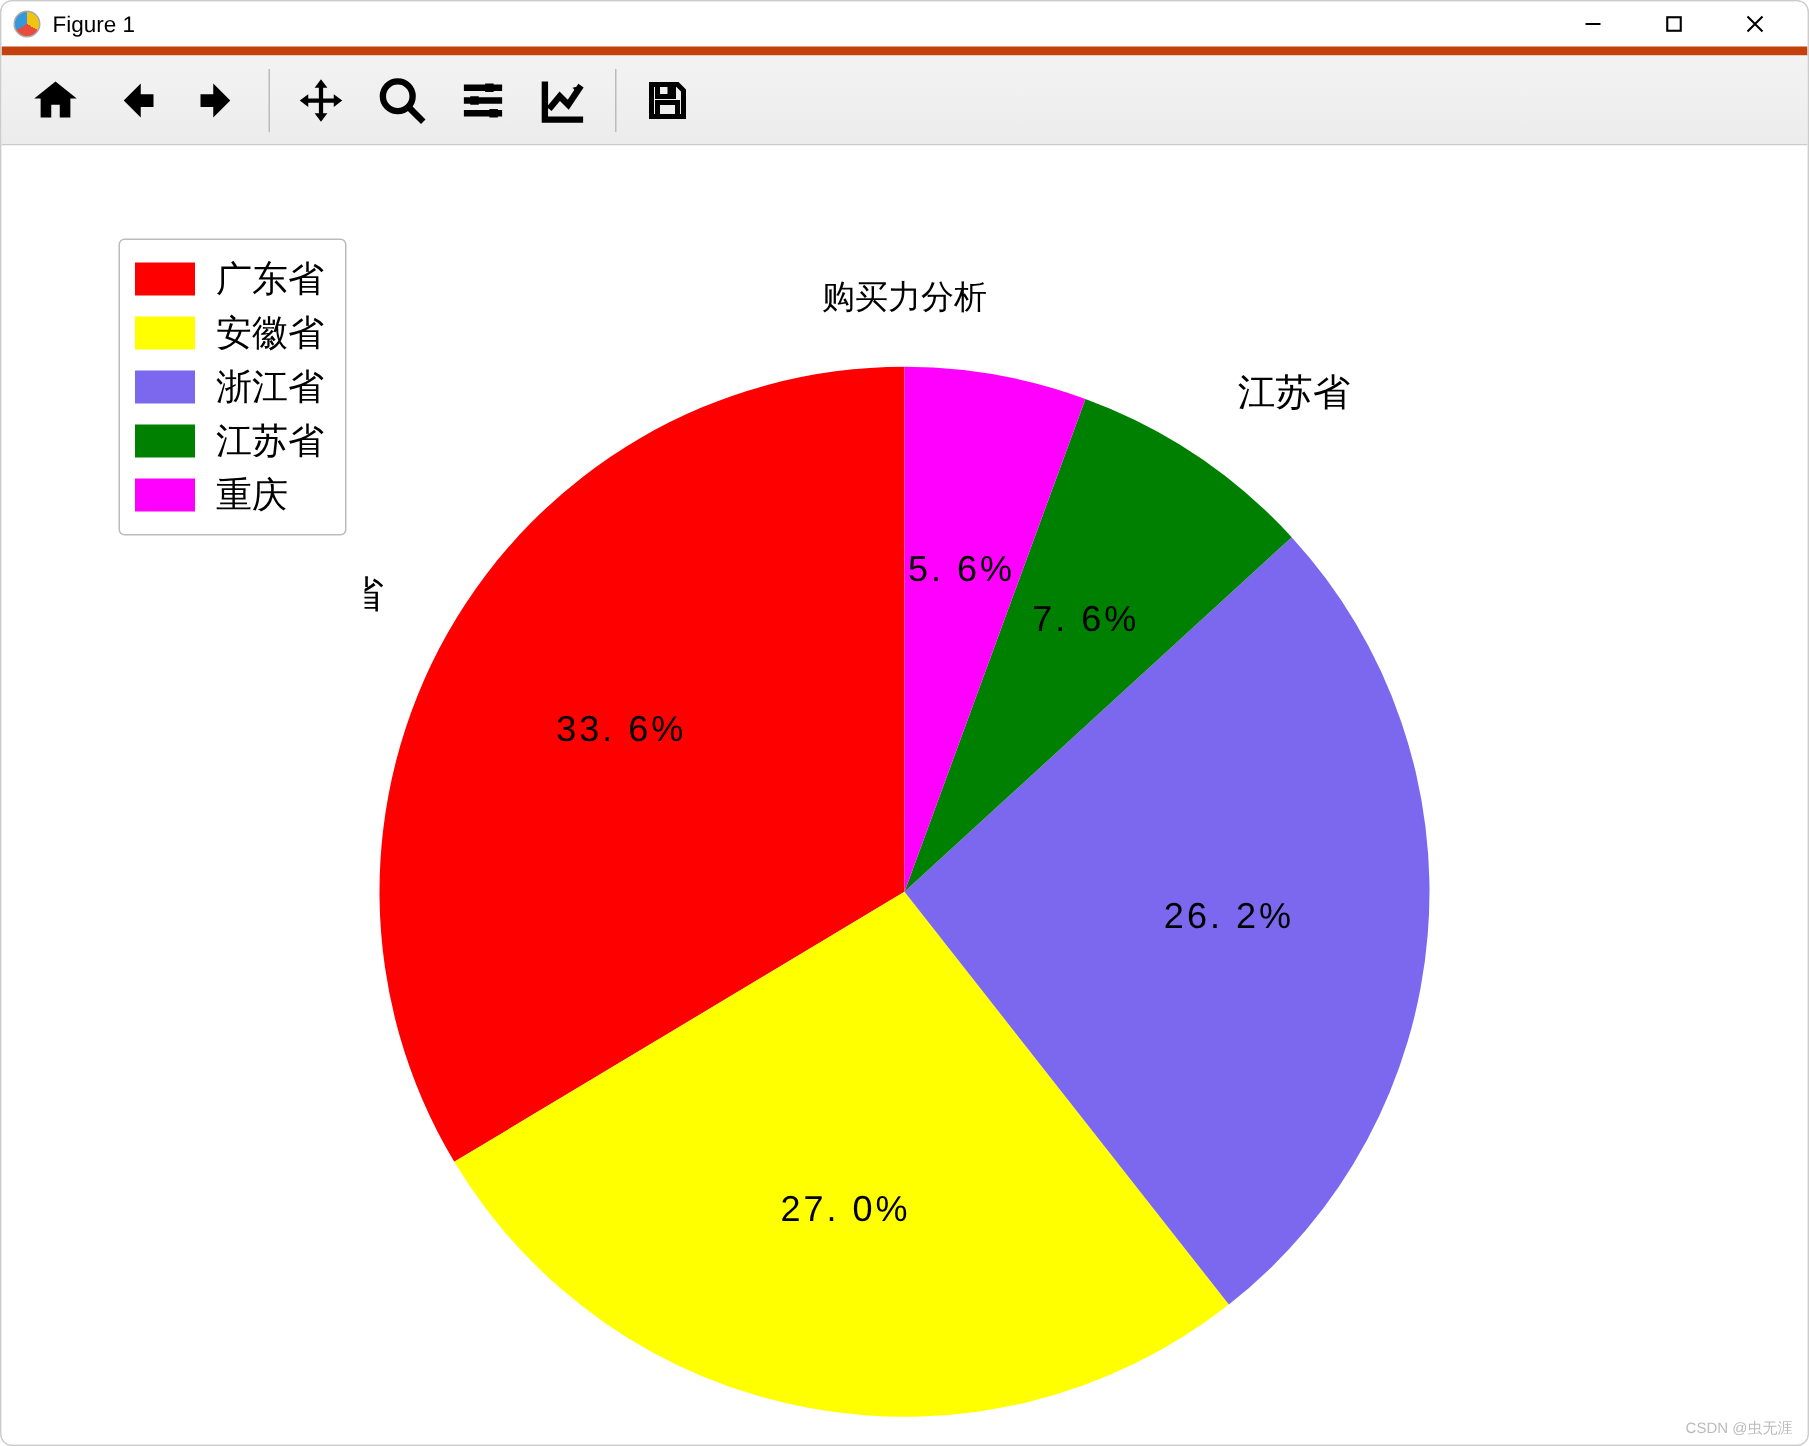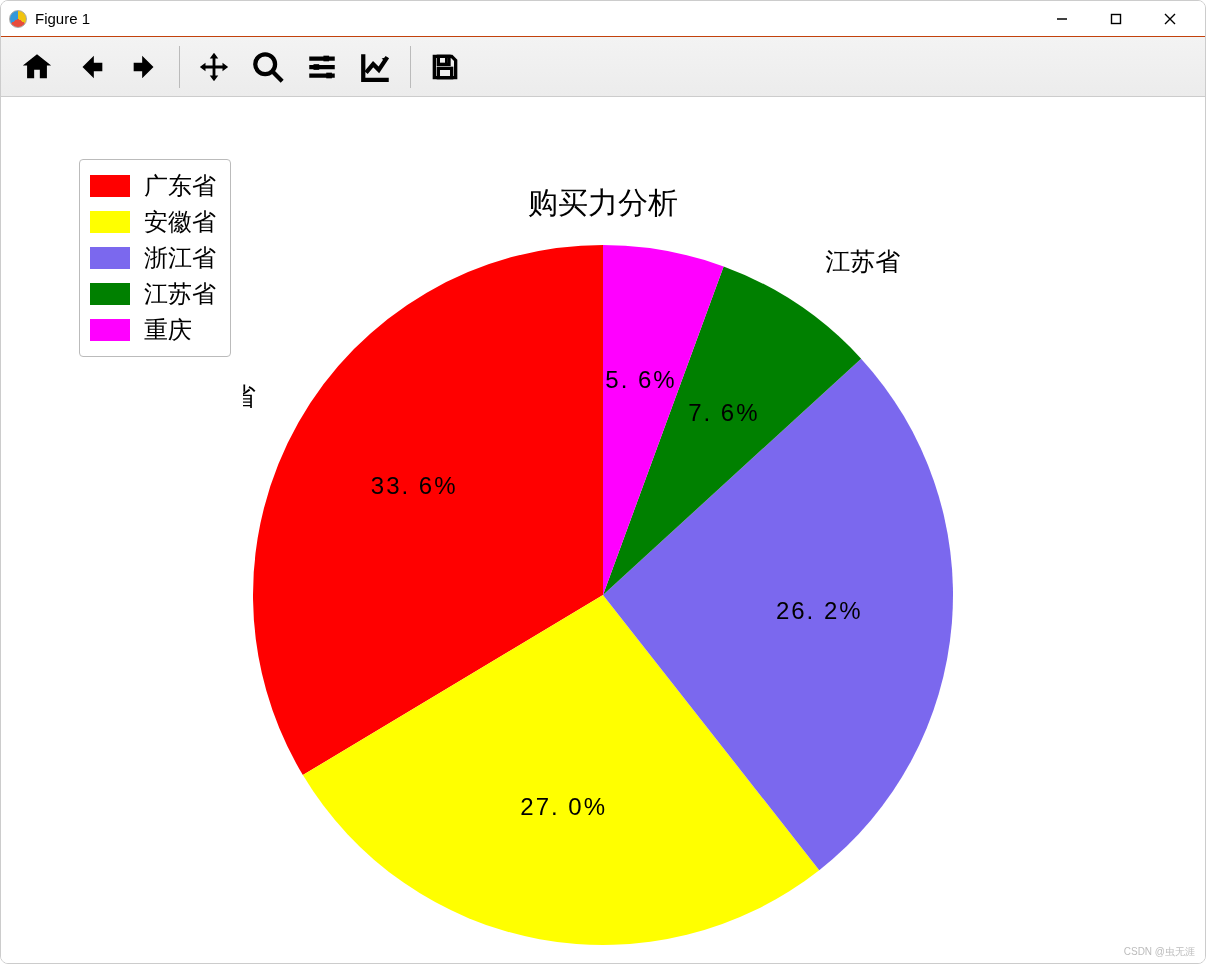--- a/index.html
+++ b/index.html
@@ -19,21 +19,21 @@
       overflow: hidden;
       position: relative;
       background: #fff;
     }
     .titlebar {
       height: 36px;
       background: #fff;
       display: flex;
       align-items: center;
       padding: 0 8px;
-      border-bottom: 1px solid #c2410c;
+      border-bottom: 6px solid #c2410c;
     }
     .titlebar .app-icon {
       width: 18px; height: 18px;
       border-radius: 50%;
       background: conic-gradient(#f1c40f 0 120deg, #e74c3c 120deg 240deg, #3498db 240deg 360deg);
       margin-right: 8px;
       border: 1px solid #aaa;
     }
     .titlebar .title { font-size: 15px; color: #000; }
     .titlebar .spacer { flex: 1; }
@@ -66,21 +66,21 @@
     }
     .chart-area {
       position: absolute;
       top: 96px; left: 0; right: 0; bottom: 0;
       background: #fff;
     }
     .chart-title {
       position: absolute;
       left: 50%; transform: translateX(-50%);
       top: 86px;
-      font-size: 30px;
+      font-size: 22px;
       color: #000;
     }
     .legend {
       position: absolute;
       top: 62px; left: 78px;
       border: 1px solid #bbb;
       border-radius: 4px;
       padding: 8px 14px 8px 10px;
       background: #fff;
     }

